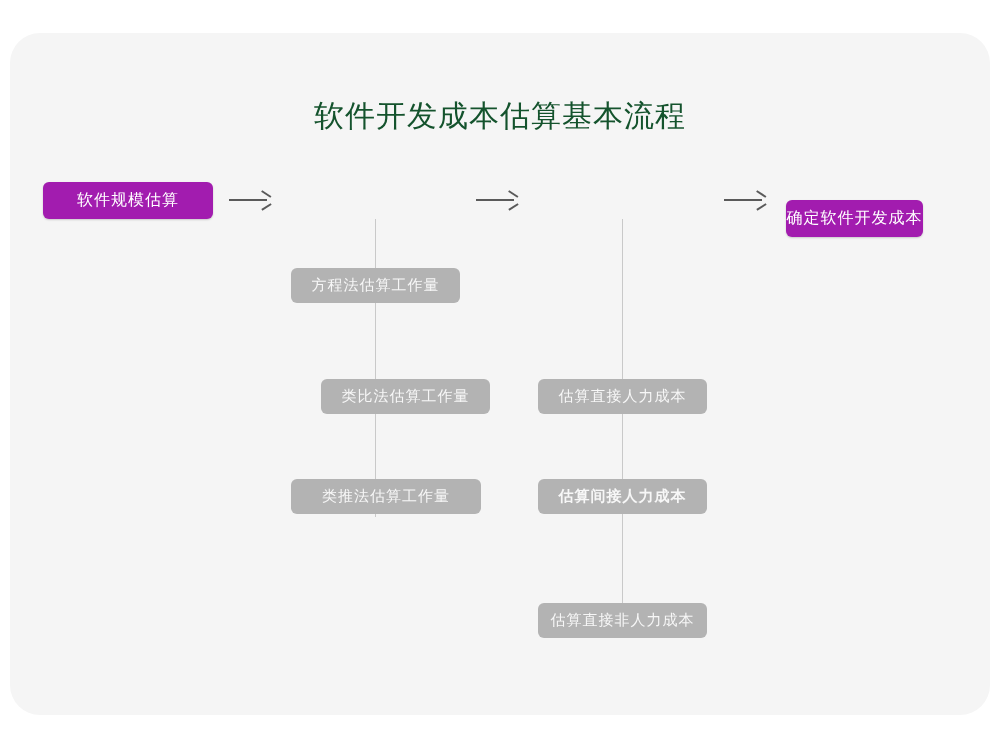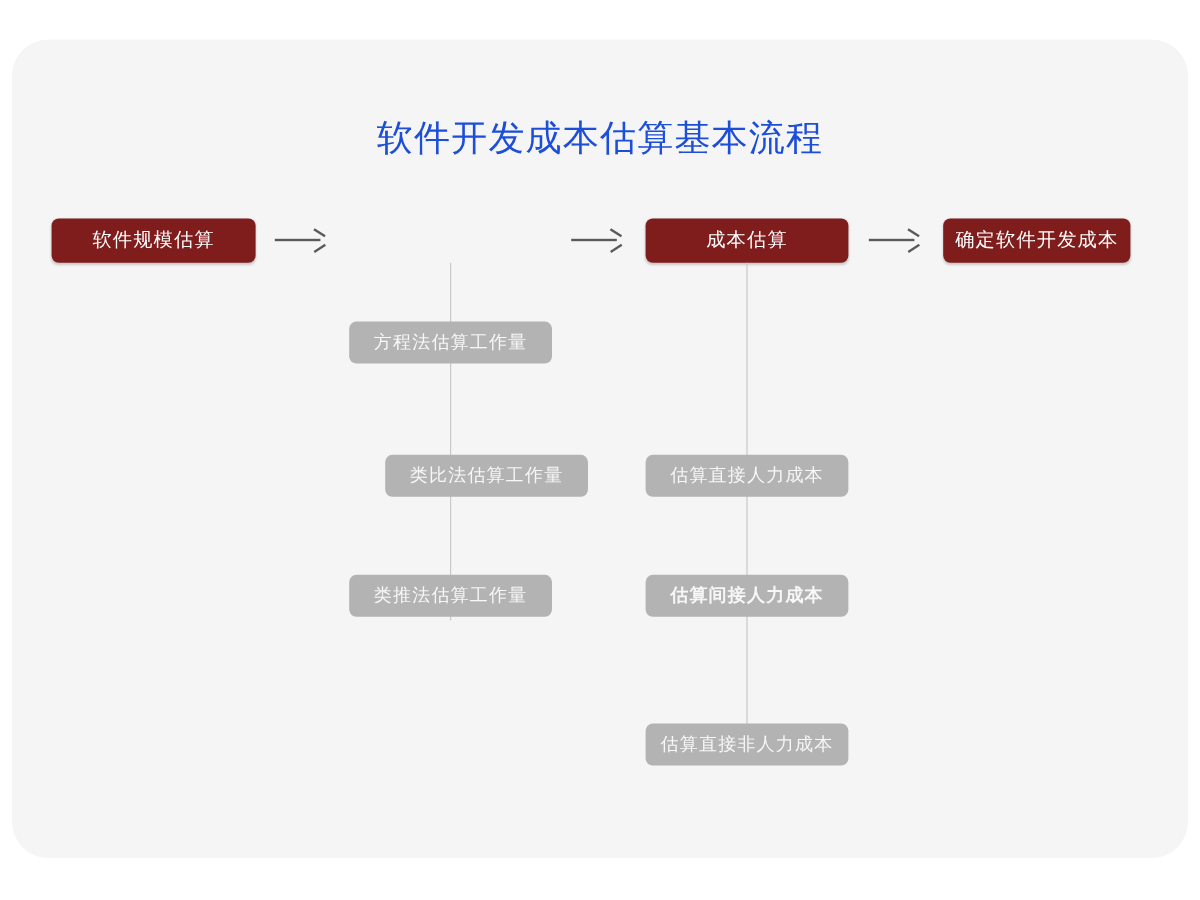--- a/index.html
+++ b/index.html
@@ -35,39 +35,39 @@
 
   
   #chart-title {
     position: absolute;
     left: 0;
     top: 96px;
     width: 1000px;
     text-align: center;
     font-size: 30px;
     line-height: 40px;
-    color: #1d4ed8;
+    color: #14532d;
     letter-spacing: 1px;
     white-space: nowrap;
   }
 
   
   .node {
     position: absolute;
     display: flex;
     align-items: center;
     justify-content: center;
     box-sizing: border-box;
     border-radius: 6px;
     white-space: nowrap;
     text-align: center;
   }
 
   .node.primary {
-    background: #7f1d1d;
+    background: #a21caf;
     color: #ffffff;
     font-size: 16px;
     height: 37px;
     box-shadow: 0 1px 2px rgba(0,0,0,0.18);
     letter-spacing: 1px;
   }
 
   .node.secondary {
     background: #b3b3b3;
     color: #f7f7f7;
@@ -137,36 +137,35 @@
     <div class="shaft" style="width:38px;"></div>
     <div class="head" style="left:31px;"></div>
   </div>
 
 
   <div class="arrow-h" style="left:476px; width:46px;">
     <div class="shaft" style="width:38px;"></div>
     <div class="head" style="left:31px;"></div>
   </div>
 
-  <div class="node primary" style="left:538px; top:182px; width:169px;">成本估算</div>
 
   <div class="arrow-h" style="left:724px; width:46px;">
     <div class="shaft" style="width:38px;"></div>
     <div class="head" style="left:31px;"></div>
   </div>
 
-  <div class="node primary" style="left:786px; top:182px; width:156px;">确定软件开发成本</div>
+  <div class="node primary" style="left:786px; top:200px; width:137px;">确定软件开发成本</div>
 
   <div class="connector-v" style="left:374.5px; top:219px; height:298px;"></div>
 
   <div class="node secondary" style="left:291px; top:268px; width:169px;">方程法估算工作量</div>
 
   <div class="node secondary" style="left:291px; top:379px; width:169px;margin-left:30px;">类比法估算工作量</div>
 
-  <div class="node secondary" style="left:291px; top:479px; width:169px;text-align:right;">类推法估算工作量</div>
+  <div class="node secondary" style="left:291px; top:479px; width:190px;text-align:right;">类推法估算工作量</div>
 
   <div class="connector-v" style="left:621.5px; top:219px; height:400px;"></div>
 
 
   <div class="node secondary" style="left:538px; top:379px; width:169px;">估算直接人力成本</div>
 
   <div class="node secondary" style="left:538px; top:479px; width:169px;font-weight:bold;">估算间接人力成本</div>
 
   <div class="node secondary" style="left:538px; top:581px; width:169px;margin-top:22px;">估算直接非人力成本</div>
 

